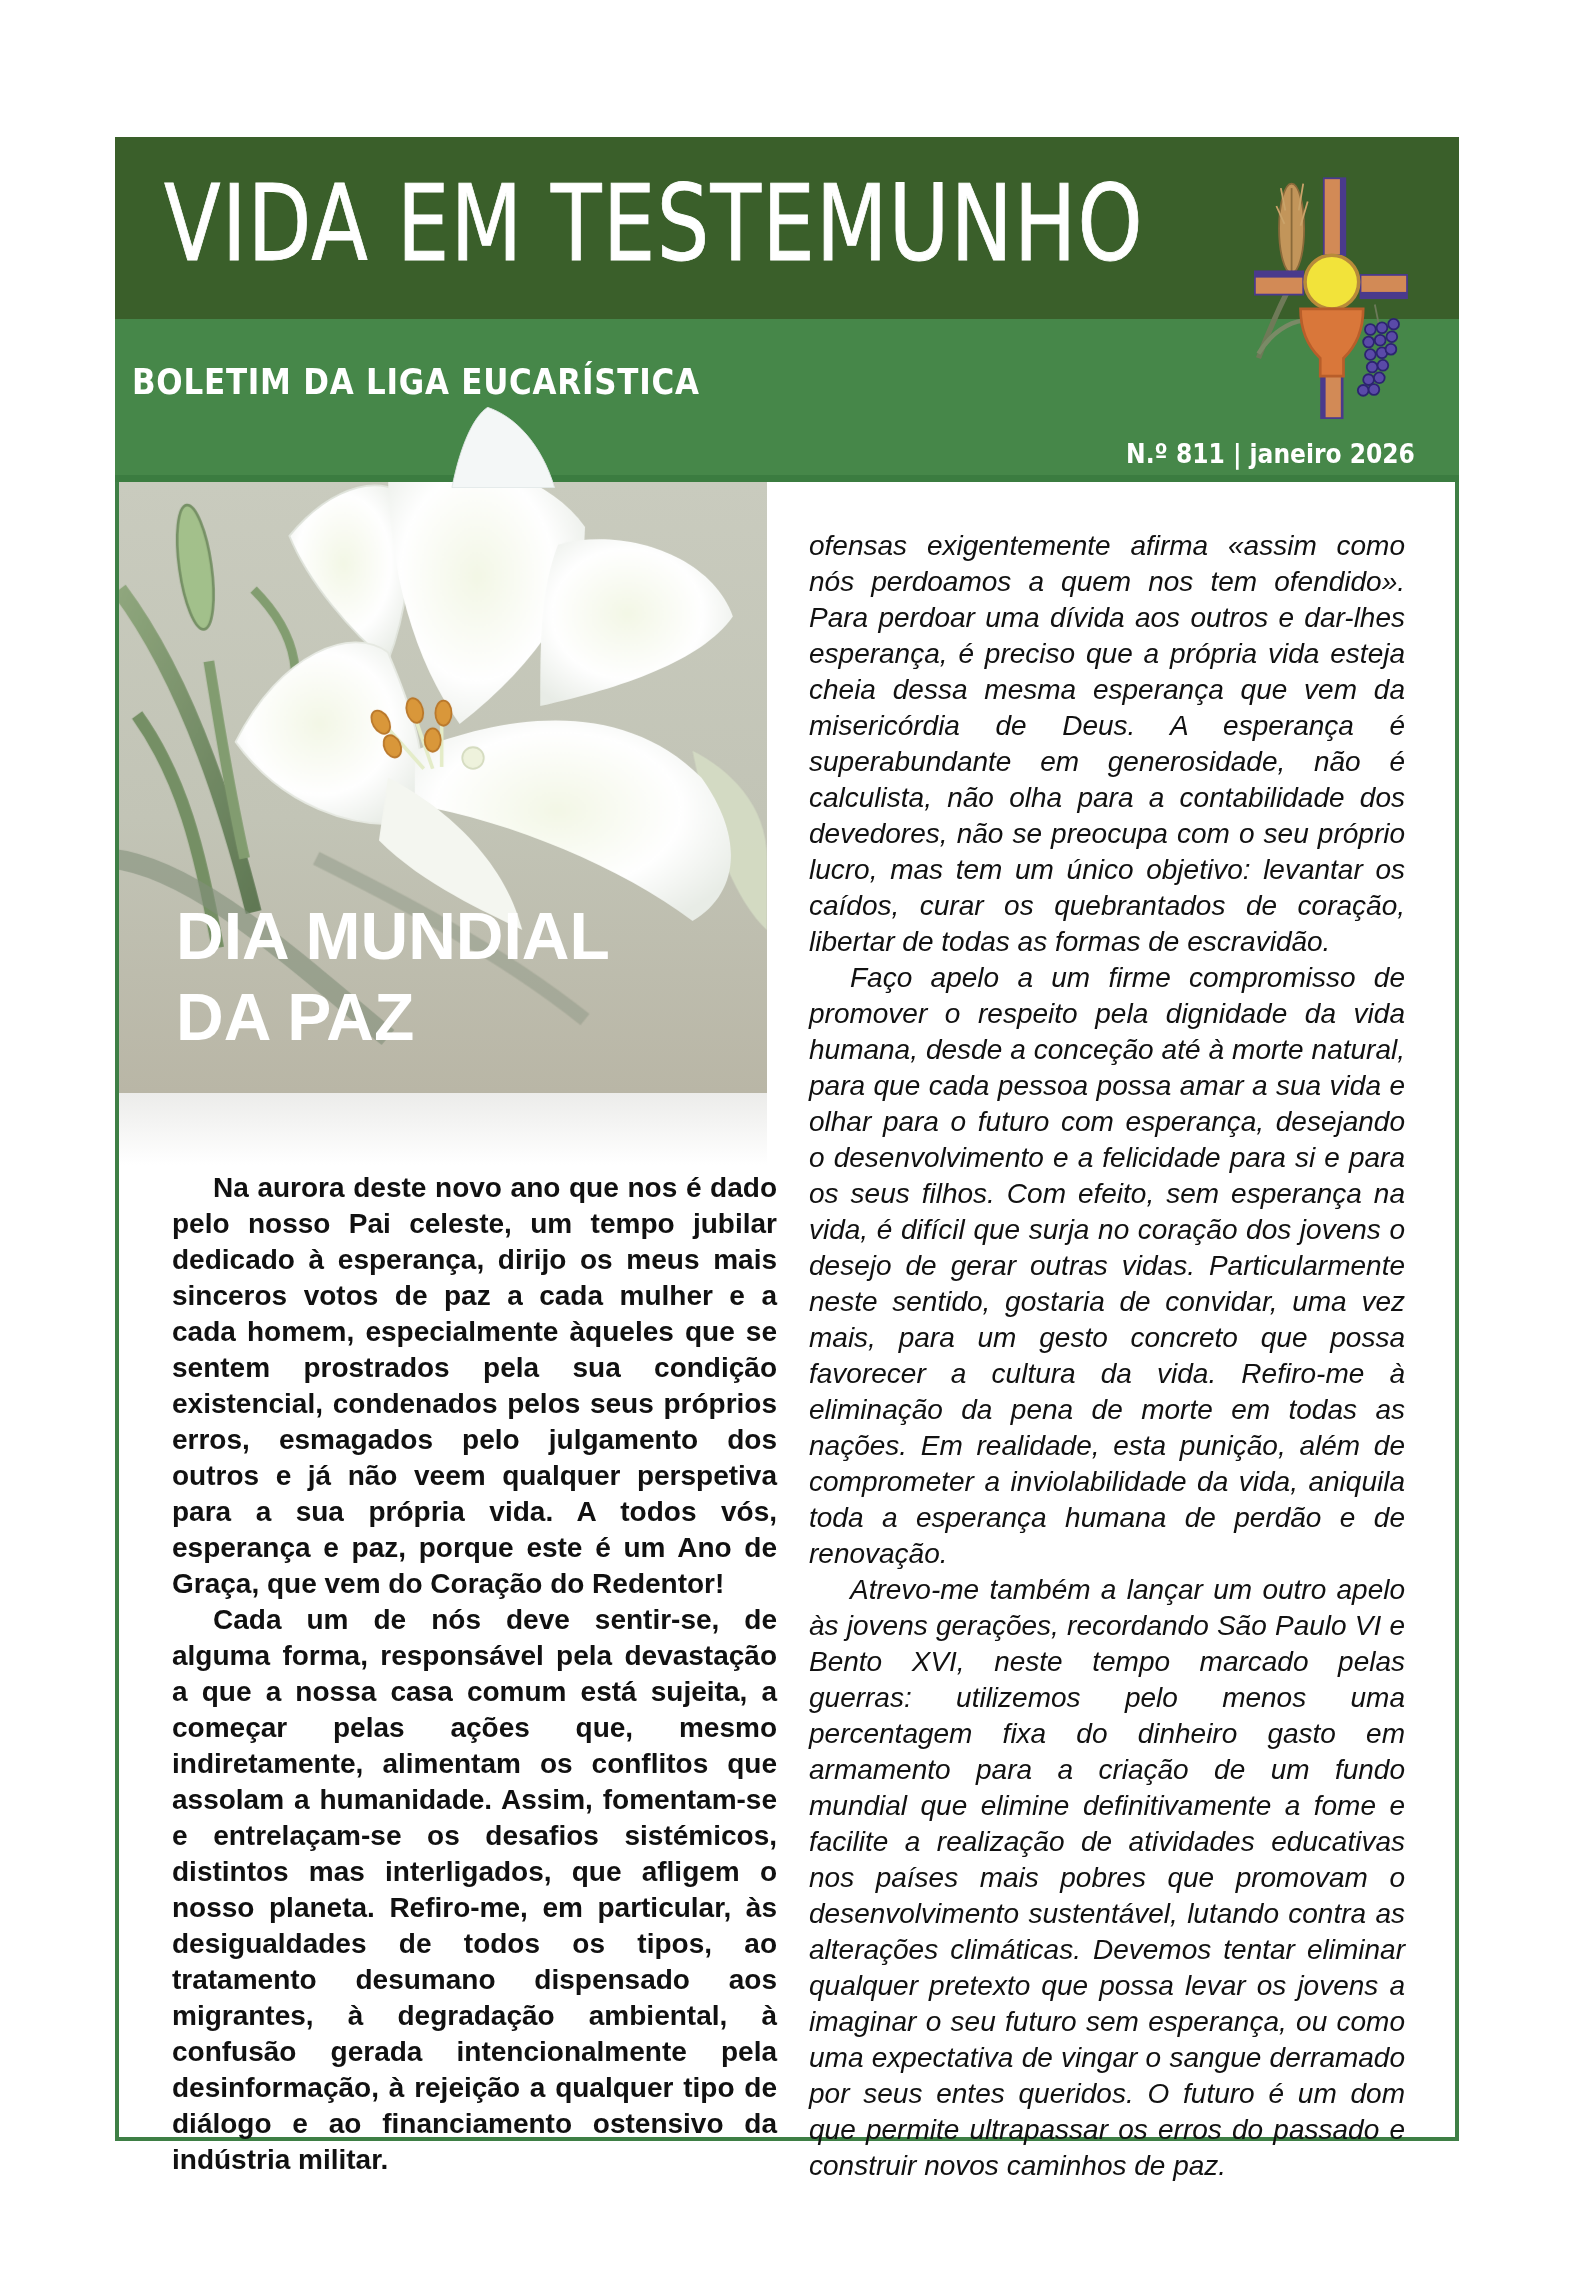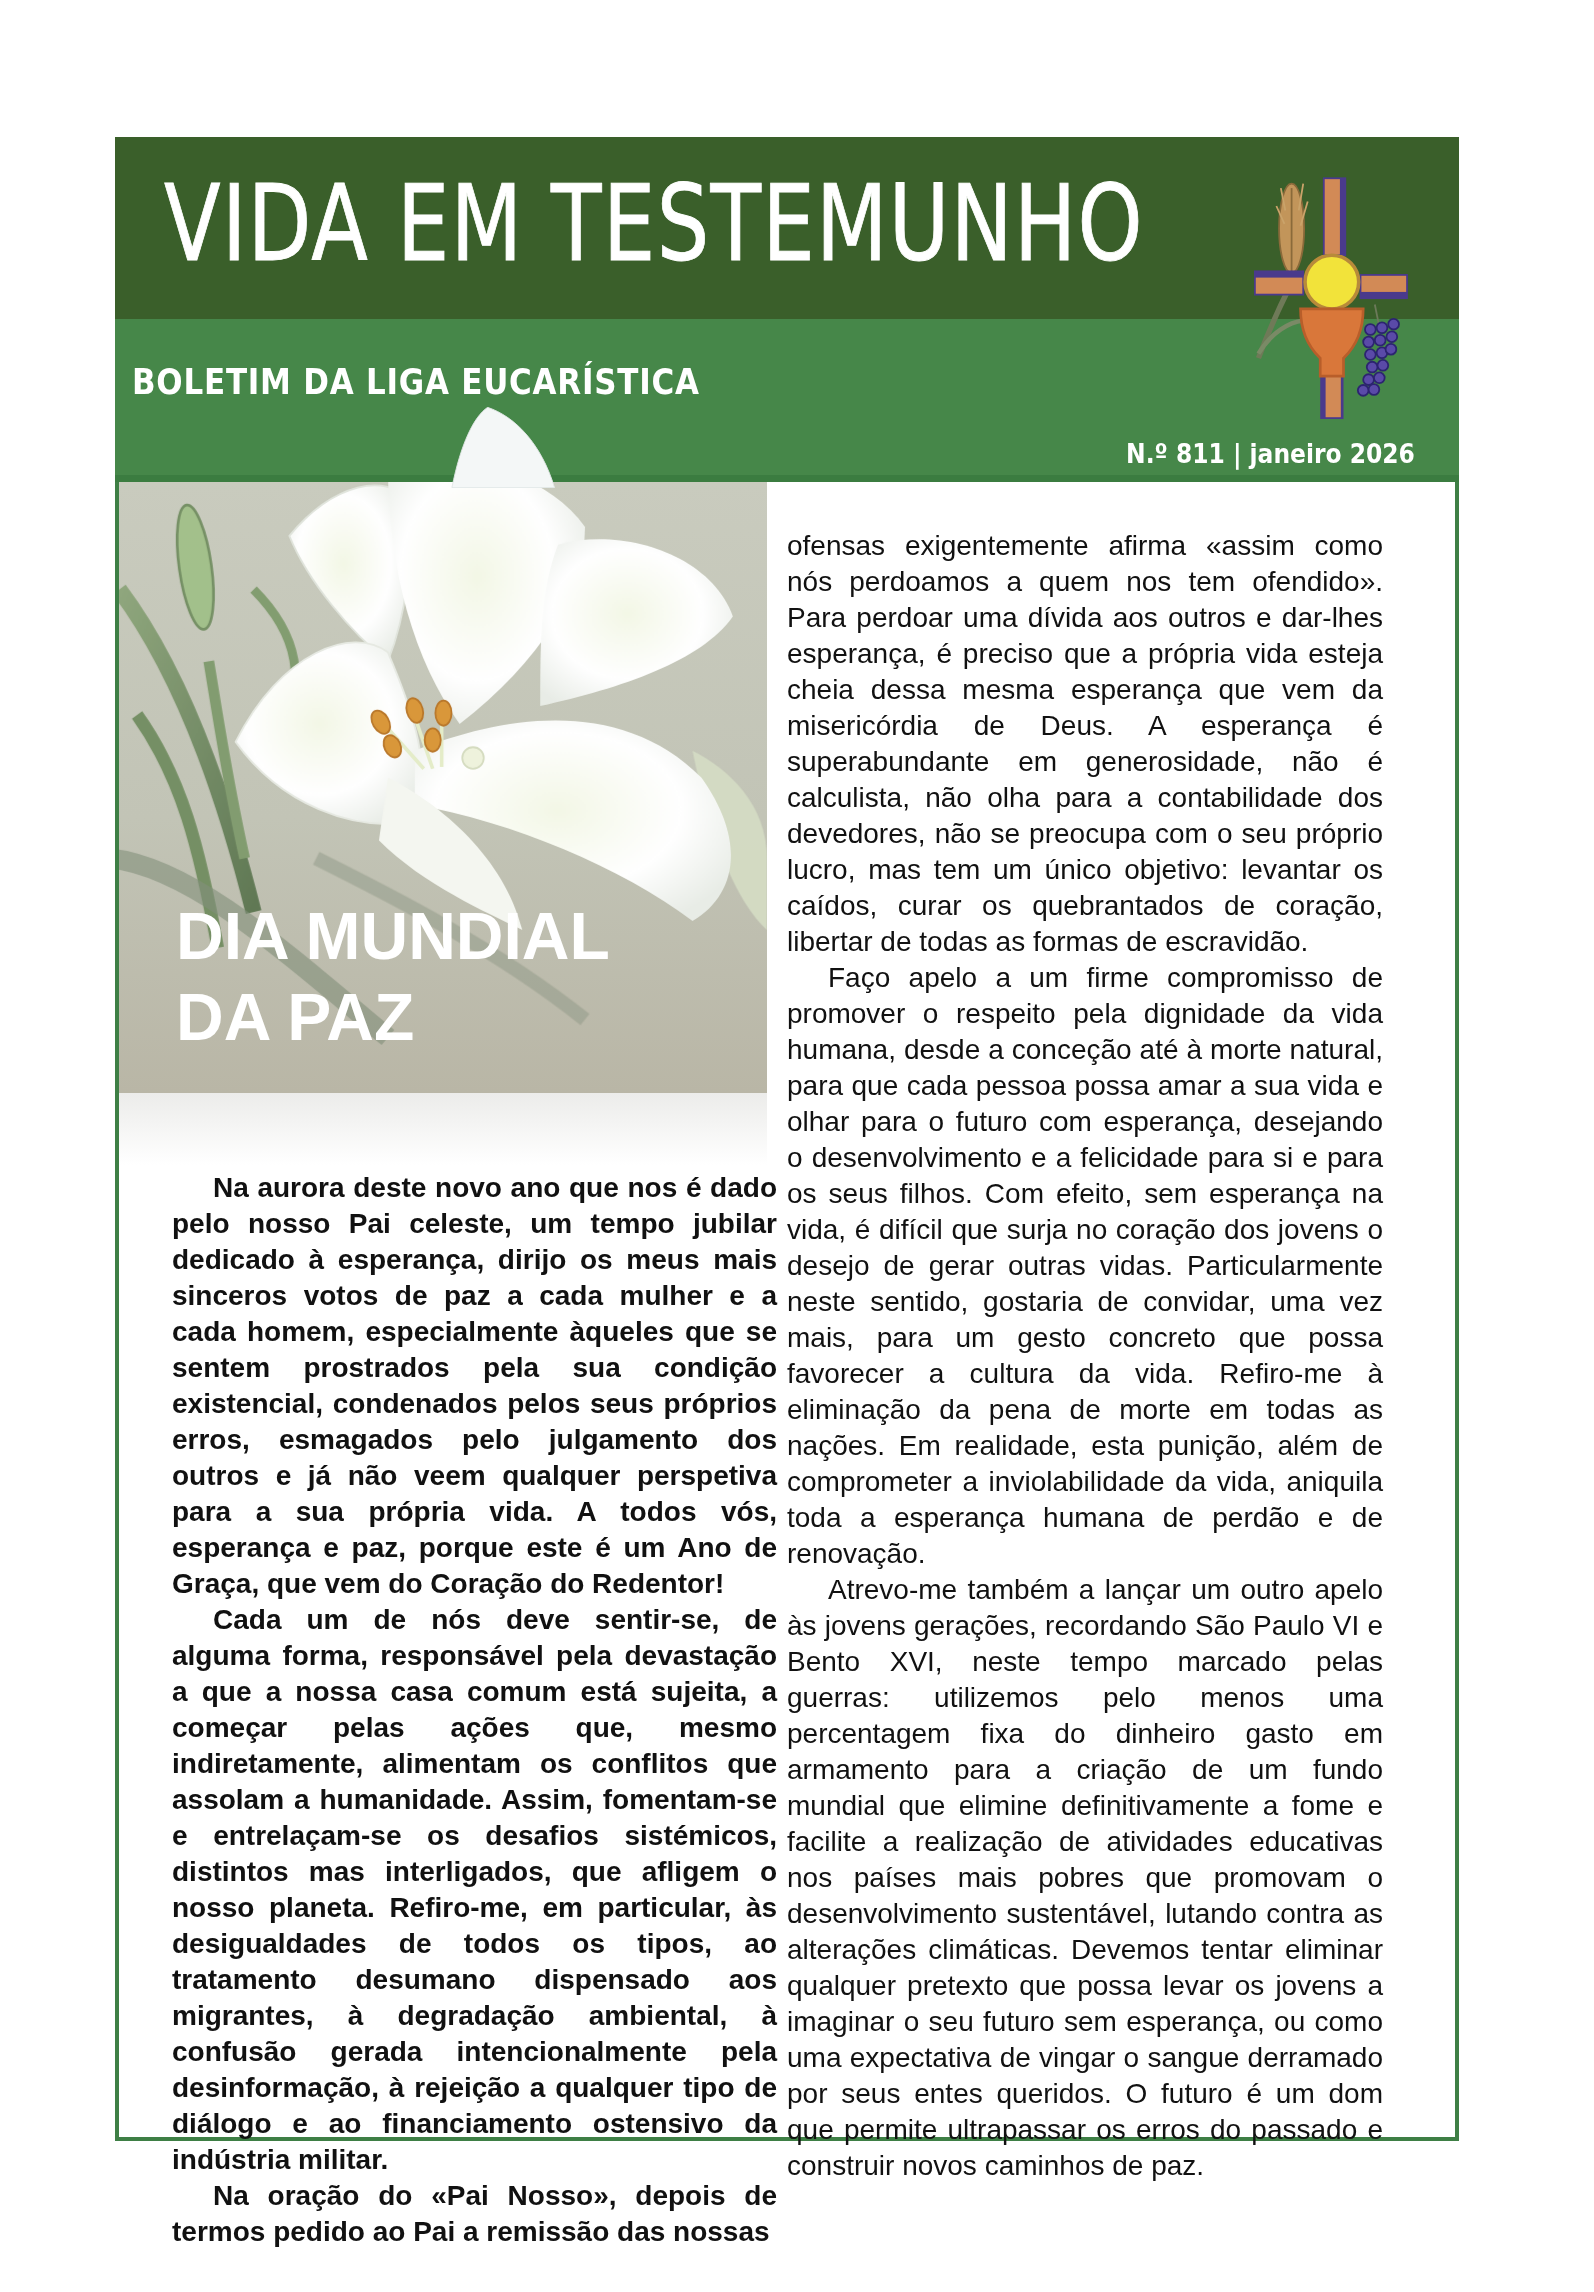--- a/index.html
+++ b/index.html
@@ -148,23 +148,24 @@
       text-indent: 41px;
     }
     .column p.cont { text-indent: 0; }
     .col-left {
       left: 172px;
       top: 1170px;
       width: 605px;
       font-weight: bold;
     }
     .col-right {
-      left: 787px;
+      left: 809px;
       top: 528px;
       width: 596px;
+      font-style: italic;
     }
   </style>
 </head>
 <body>
 
 <div class="frame"></div>
 
 <div class="masthead-top"></div>
 <div class="masthead-bottom"></div>
 <div class="masthead-rule"></div>
@@ -277,21 +278,20 @@
 </div>
 
 <div class="headline">
   <div>DIA MUNDIAL</div>
   <div>DA PAZ</div>
 </div>
 
 <div class="column col-left">
   <p>Na aurora deste novo ano que nos é dado pelo nosso Pai celeste, um tempo jubilar dedicado à esperança, dirijo os meus mais sinceros votos de paz a cada mulher e a cada homem, especialmente àqueles que se sentem prostrados pela sua condição existencial, condenados pelos seus próprios erros, esmagados pelo julgamento dos outros e já não veem qualquer perspetiva para a sua própria vida. A todos vós, esperança e paz, porque este é um Ano de Graça, que vem do Coração do Redentor!</p>
   <p>Cada um de nós deve sentir-se, de alguma forma, responsável pela devastação a que a nossa casa comum está sujeita, a começar pelas ações que, mesmo indiretamente, alimentam os conflitos que assolam a humanidade. Assim, fomentam-se e entrelaçam-se os desafios sistémicos, distintos mas interligados, que afligem o nosso planeta. Refiro-me, em particular, às desigualdades de todos os tipos, ao tratamento desumano dispensado aos migrantes, à degradação ambiental, à confusão gerada intencionalmente pela desinformação, à rejeição a qualquer tipo de diálogo e ao financiamento ostensivo da indústria militar.</p>
-  <p>Na oração do «Pai Nosso», depois de termos pedido ao Pai a remissão das nossas</p>
 </div>
 
 <div class="column col-right">
   <p class="cont">ofensas exigentemente afirma «assim como nós perdoamos a quem nos tem ofendido». Para perdoar uma dívida aos outros e dar-lhes esperança, é preciso que a própria vida esteja cheia dessa mesma esperança que vem da misericórdia de Deus. A esperança é superabundante em generosidade, não é calculista, não olha para a contabilidade dos devedores, não se preocupa com o seu próprio lucro, mas tem um único objetivo: levantar os caídos, curar os quebrantados de coração, libertar de todas as formas de escravidão.</p>
   <p>Faço apelo a um firme compromisso de promover o respeito pela dignidade da vida humana, desde a conceção até à morte natural, para que cada pessoa possa amar a sua vida e olhar para o futuro com esperança, desejando o desenvolvimento e a felicidade para si e para os seus filhos. Com efeito, sem esperança na vida, é difícil que surja no coração dos jovens o desejo de gerar outras vidas. Particularmente neste sentido, gostaria de convidar, uma vez mais, para um gesto concreto que possa favorecer a cultura da vida. Refiro-me à eliminação da pena de morte em todas as nações. Em realidade, esta punição, além de comprometer a inviolabilidade da vida, aniquila toda a esperança humana de perdão e de renovação.</p>
   <p>Atrevo-me também a lançar um outro apelo às jovens gerações, recordando São Paulo VI e Bento XVI, neste tempo marcado pelas guerras: utilizemos pelo menos uma percentagem fixa do dinheiro gasto em armamento para a criação de um fundo mundial que elimine definitivamente a fome e facilite a realização de atividades educativas nos países mais pobres que promovam o desenvolvimento sustentável, lutando contra as alterações climáticas. Devemos tentar eliminar qualquer pretexto que possa levar os jovens a imaginar o seu futuro sem esperança, ou como uma expectativa de vingar o sangue derramado por seus entes queridos. O futuro é um dom que permite ultrapassar os erros do passado e construir novos caminhos de paz.</p>
 </div>
 
 
 </body></html>

